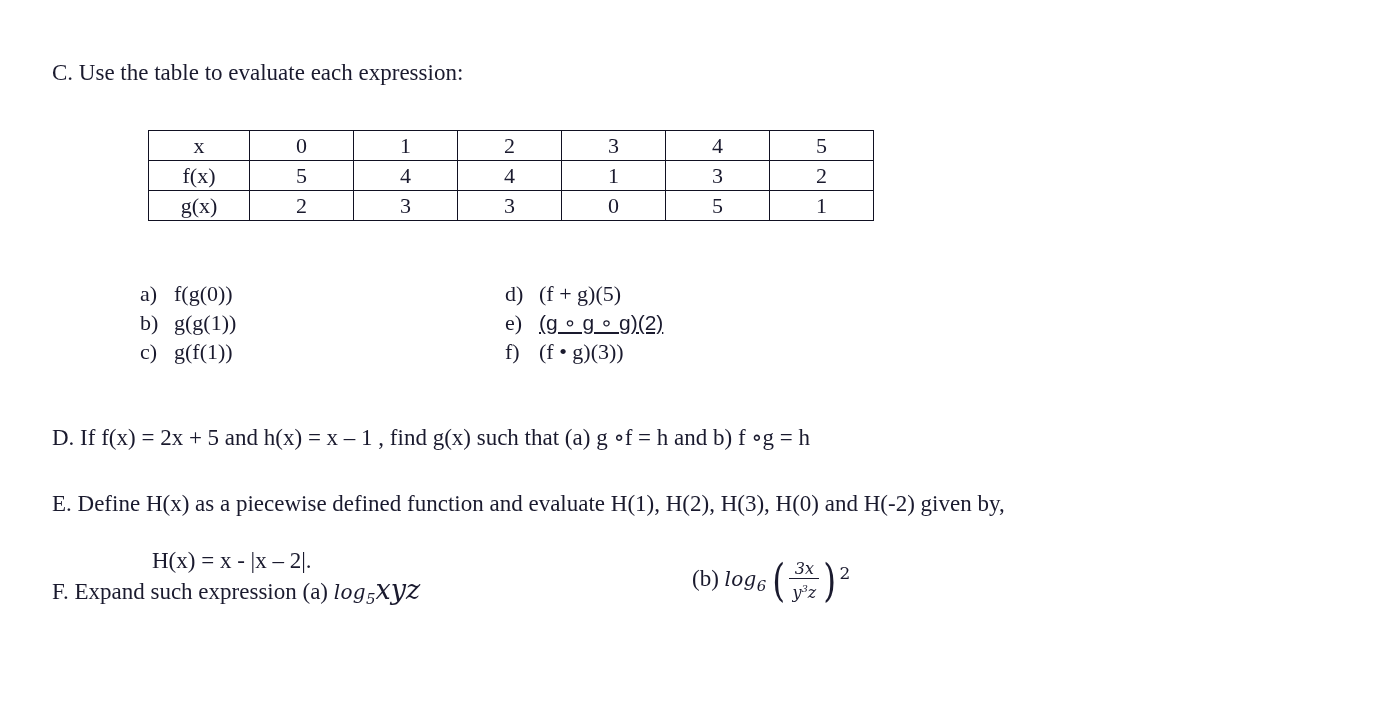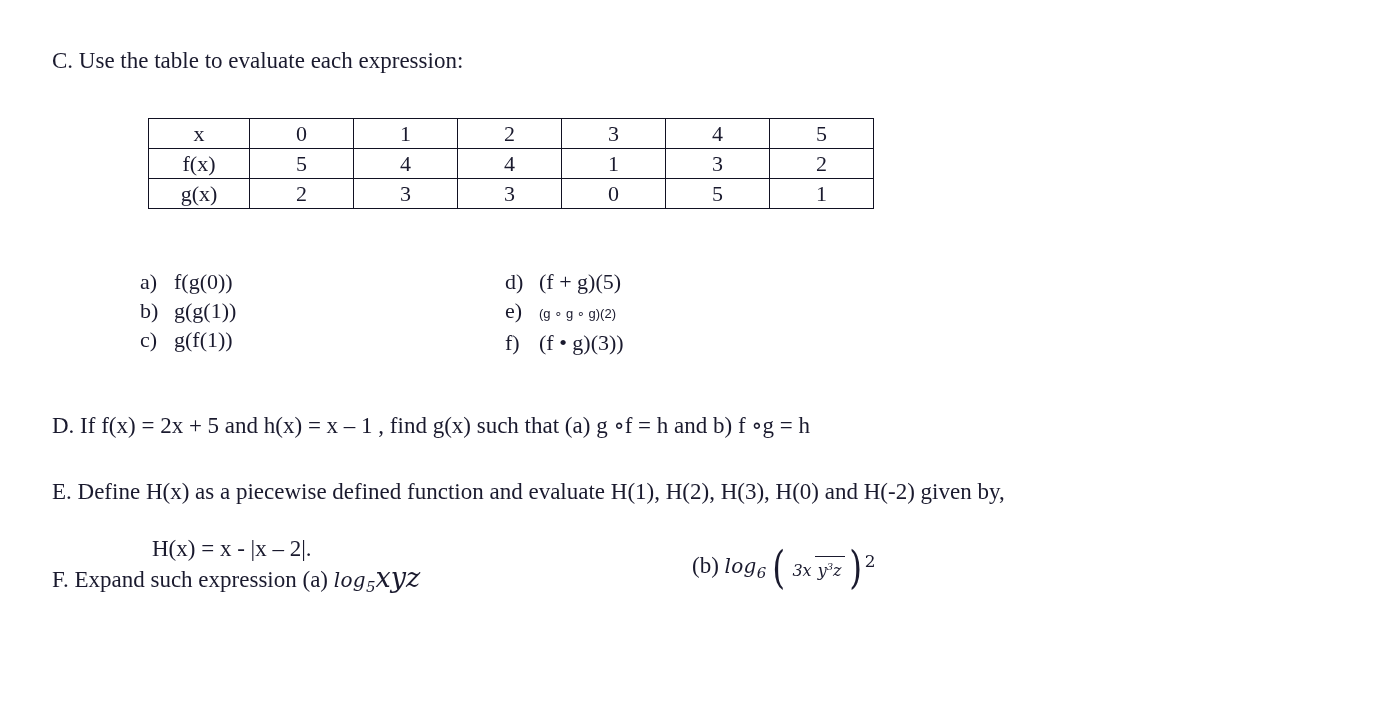--- a/index.html
+++ b/index.html
@@ -12,20 +12,21 @@
     height: 712px;
     position: relative;
     font-family: "Liberation Serif", "DejaVu Serif", serif;
     color: #1a1a2e;
     overflow: hidden;
   }
   .page {
     position: absolute;
     inset: 0;
     padding: 11px;
+    margin-top: 12px;
   }
 
   
   .sec-c-heading {
     position: absolute;
     left: 52px;
     top: 46px;
     font-size: 23px;
     line-height: 30px;
     white-space: nowrap;
@@ -66,21 +67,22 @@
     white-space: nowrap;
   }
   .expr-label {
     display: inline-block;
     width: 34px;
     flex: 0 0 34px;
   }
   .expr-body { display: inline-block; }
   .sans-op {
     font-family: "Liberation Sans", "DejaVu Sans", sans-serif;
-    font-size: 13px;
+    font-size: 21px;
+    text-decoration: underline;
   }
 
   
   .block {
     position: absolute;
     font-size: 23px;
     line-height: 31px;
     white-space: nowrap;
   }
   .sec-d { left: 52px; top: 410px; }
@@ -118,22 +120,22 @@
   .paren {
     font-family: "DejaVu Serif", serif;
     font-size: 44px;
     line-height: 40px;
     font-weight: 300;
     transform: scaleX(0.75);
     display: inline-block;
   }
   .frac {
     display: inline-flex;
-    flex-direction: row;
-    align-items: flex-end;
+    flex-direction: column;
+    align-items: center;
     font-family: "DejaVu Serif", serif;
     font-style: italic;
     font-size: 16px;
     line-height: 17px;
     padding: 0 2px;
   }
   .frac .num { padding: 0 3px 1px 3px; }
   .frac .den { border-top: 1.6px solid #1a1a2e; padding: 1px 3px 0 3px; }
   .frac sup { font-size: 10px; vertical-align: super; font-style: italic; }
   .exponent {

